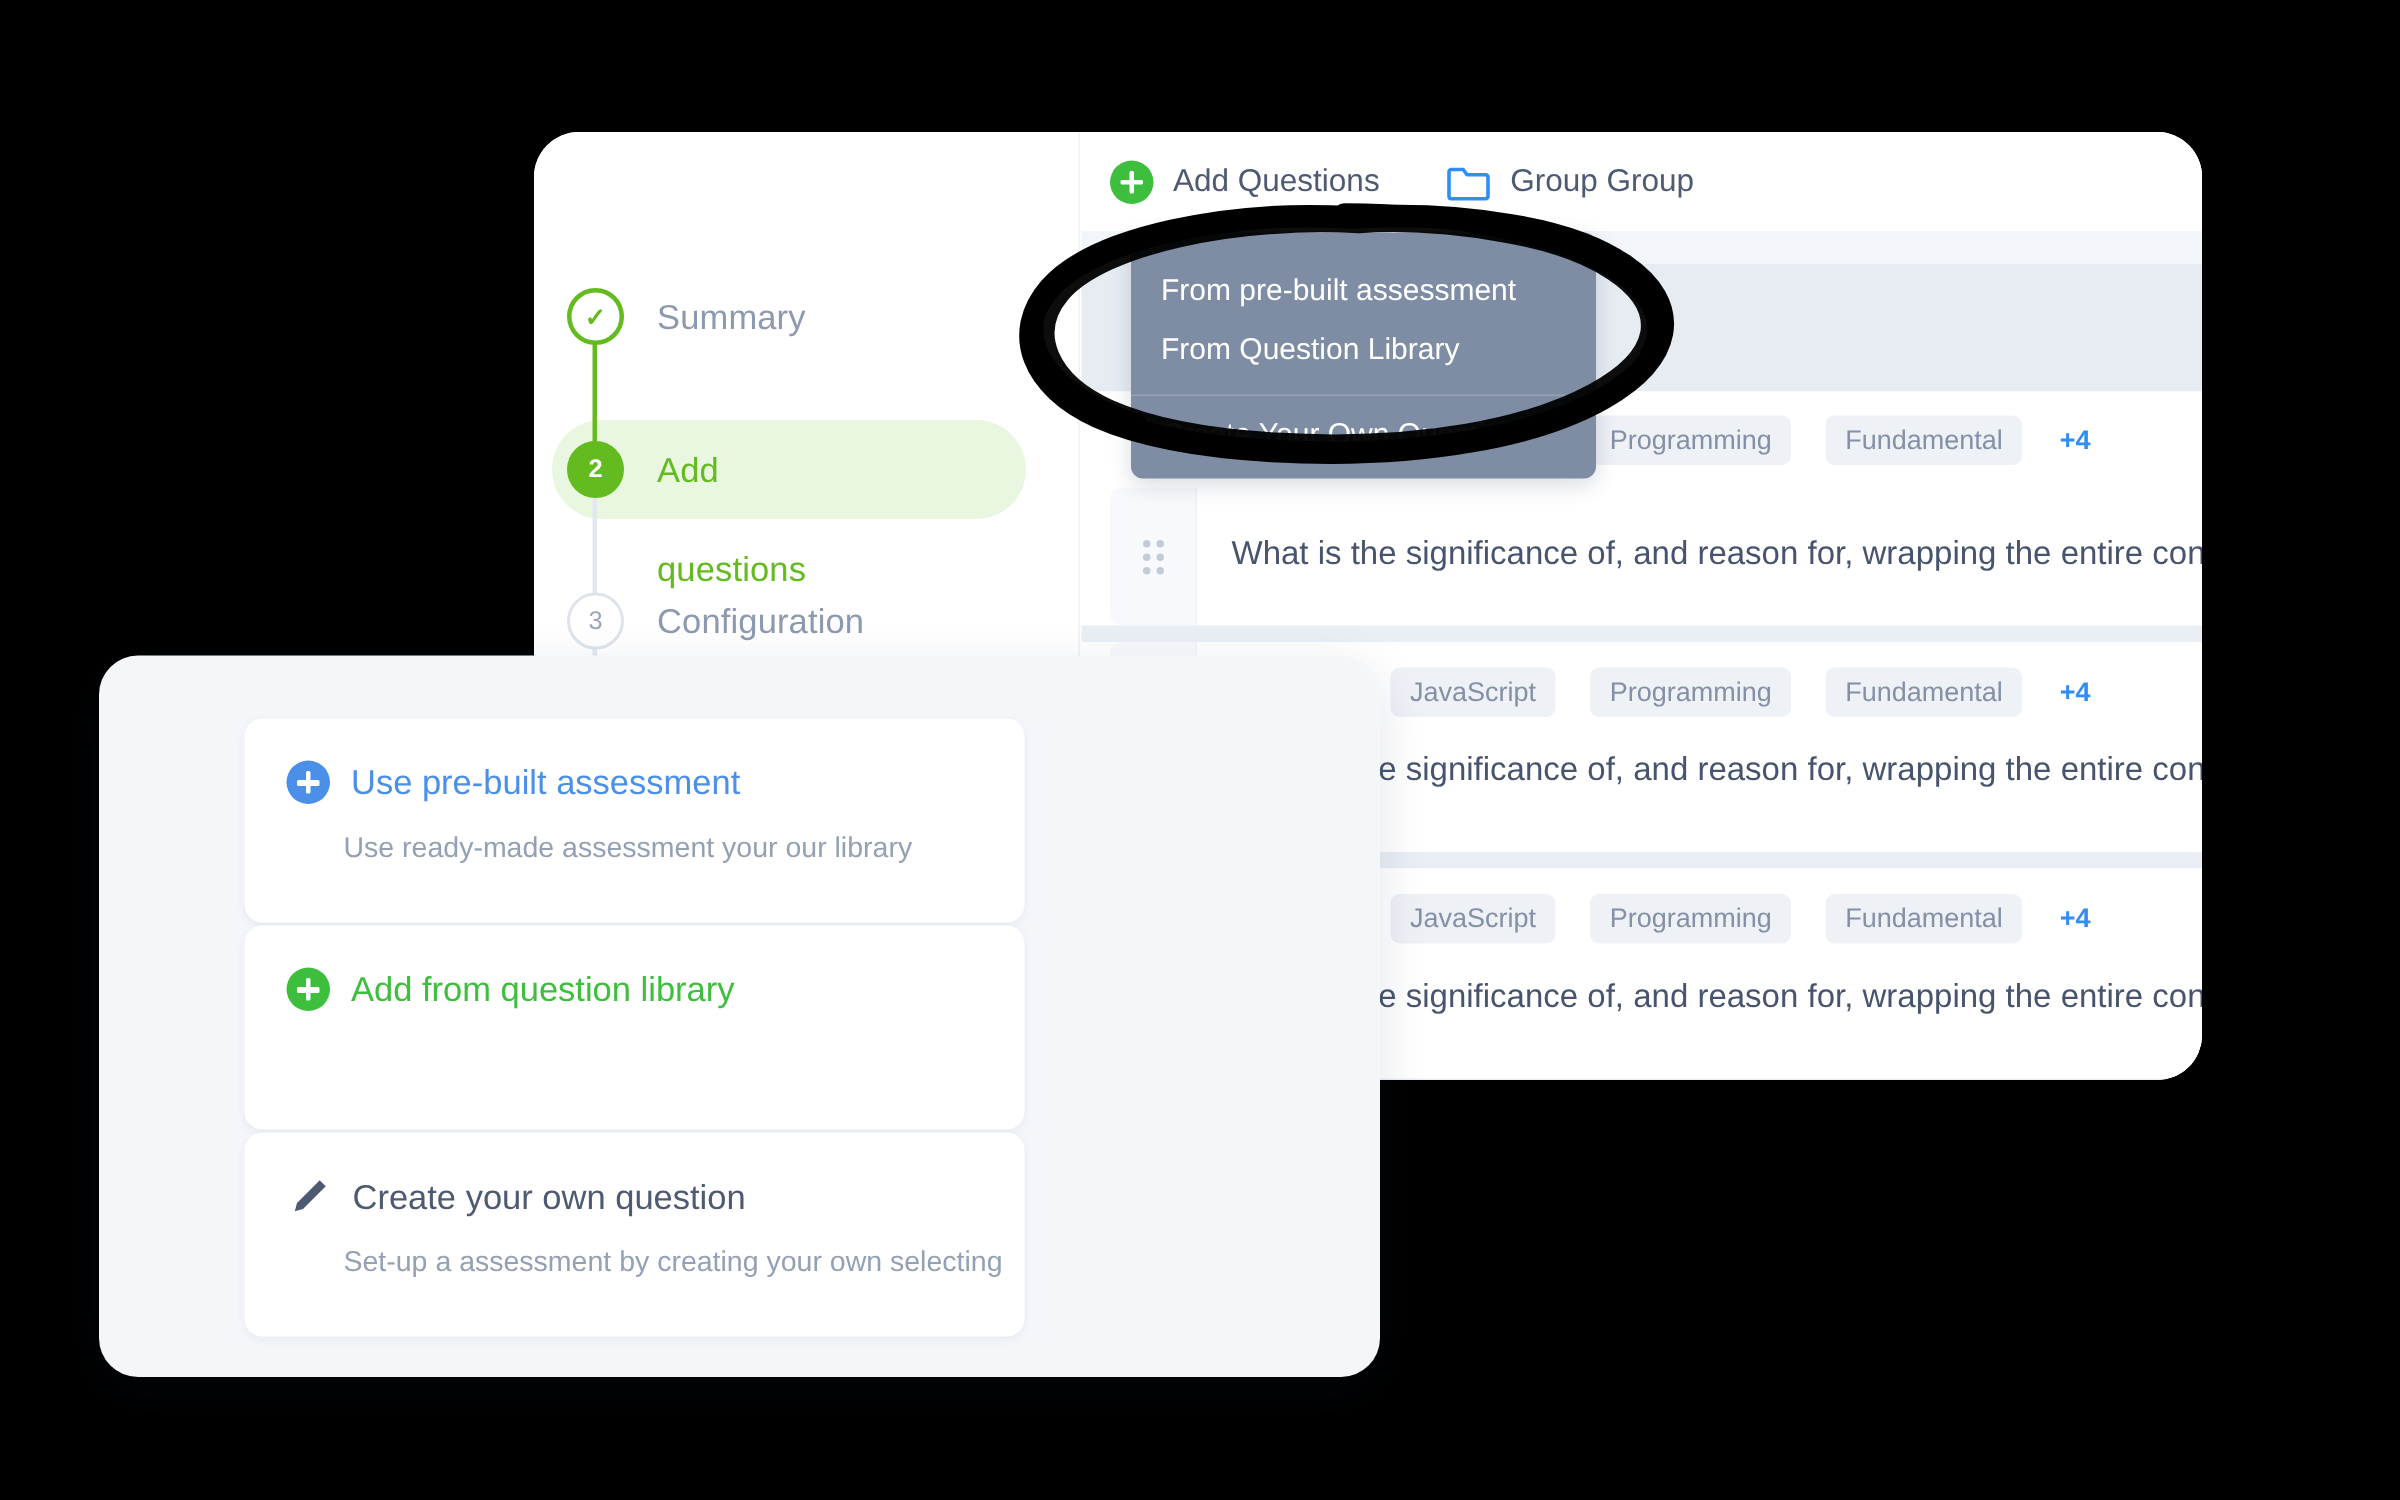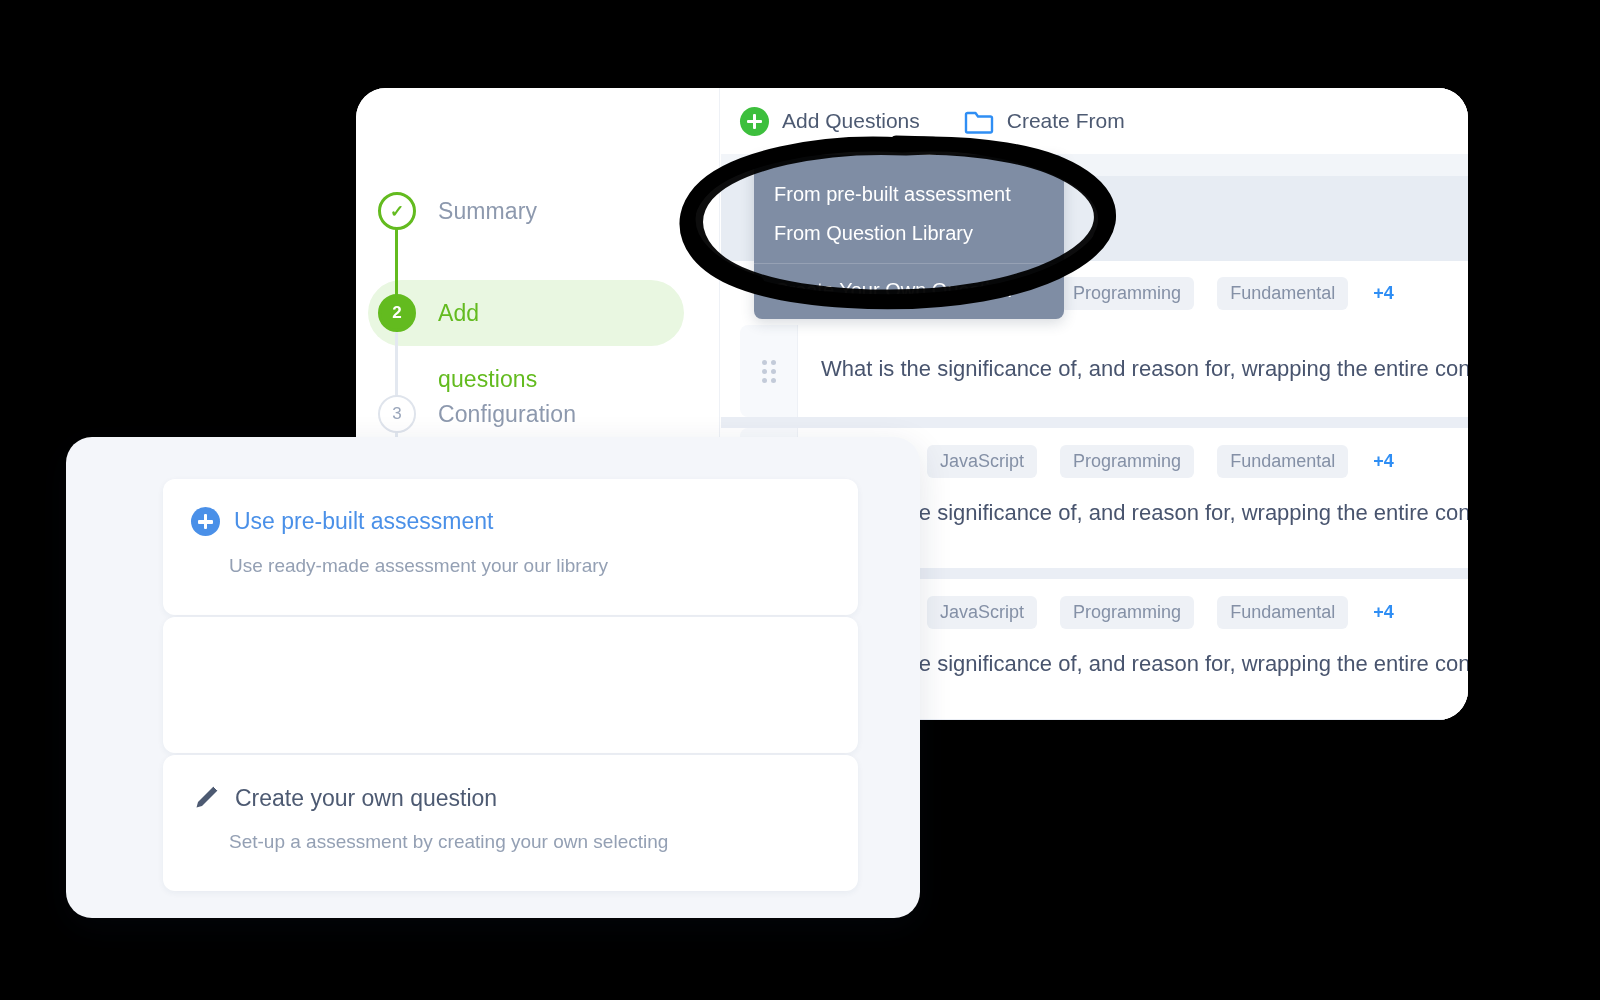--- a/index.html
+++ b/index.html
@@ -306,21 +306,21 @@
     height: 481px;
     background: #f4f6fa;
     border-radius: 26px;
     z-index: 50;
     box-shadow: 0 10px 34px rgba(25,40,70,.12);
   }
 
   .opt-card {
     position: absolute;
     left: 97px;
-    width: 695px;
+    width: 520px;
     background: #ffffff;
     border-radius: 12px;
     box-shadow: 0 2px 6px rgba(40,60,100,.06);
     cursor: pointer;
   }
   .opt-head {
     position: absolute;
     left: 28px;
     top: 28px;
     display: flex;
@@ -400,21 +400,21 @@
         <div class="tool-btn">
           <span class="plus-circle"></span>
           <span class="tb-label">Add Questions</span>
         </div>
         <div class="tool-btn">
           <span class="folder-icon">
             <svg viewBox="0 0 30 25" width="30" height="25">
               <path d="M2 6 V22 a1.5 1.5 0 0 0 1.5 1.5 H26.5 A1.5 1.5 0 0 0 28 22 V9 a1.5 1.5 0 0 0 -1.5 -1.5 H14 L11.5 4 H3.5 A1.5 1.5 0 0 0 2 5.5 Z" fill="none" stroke="#2f8ef4" stroke-width="2.4" stroke-linejoin="round"></path>
             </svg>
           </span>
-          <span class="tb-label">Create From</span>
+          <span class="tb-label">Group Group</span>
         </div>
       </div>
 
       <div id="strip-light"></div>
       <div id="strip-header"></div>
 
       <div class="qrow" style="top:173px;height:131px;">
         <div class="tag-row" style="top:16px;">
           <span class="tag primary">Coding</span>
           <span class="tag">JavaScript</span>
@@ -506,20 +506,24 @@
 
     <div class="opt-card" style="top:42px;height:136px;">
       <div class="opt-head">
         <span class="opt-icon-blue"></span>
         <span class="opt-title" style="color:#4a90e8;">Use pre-built assessment</span>
       </div>
       <div class="opt-sub">Use ready-made assessment your our library</div>
     </div>
 
     <div class="opt-card" style="top:180px;height:136px;">
+      <div class="opt-head">
+        <span class="opt-icon-green"></span>
+        <span class="opt-title" style="color:#3dbf3d;">Add from question library</span>
+      </div>
     </div>
 
     <div class="opt-card" style="top:318px;height:136px;">
       <div class="opt-head">
         <span class="opt-icon-pencil">
           <svg viewBox="0 0 30 30" width="30" height="30">
             <path d="M22.5 3.5 L26.5 7.5 L11 23 L5.5 24.5 L7 19 Z" fill="#4d5a72"></path>
             <path d="M22.5 3.5 L26.5 7.5" stroke="#ffffff" stroke-width="1" fill="none"></path>
           </svg>
         </span>

